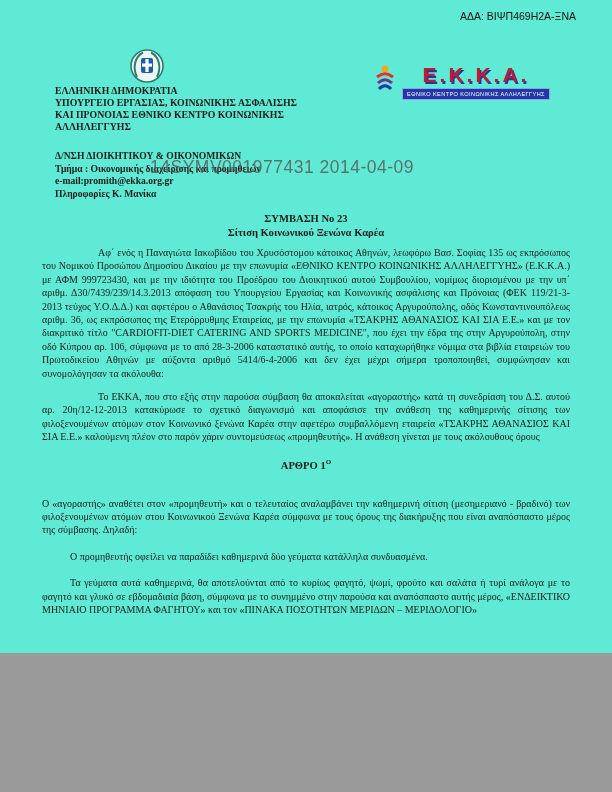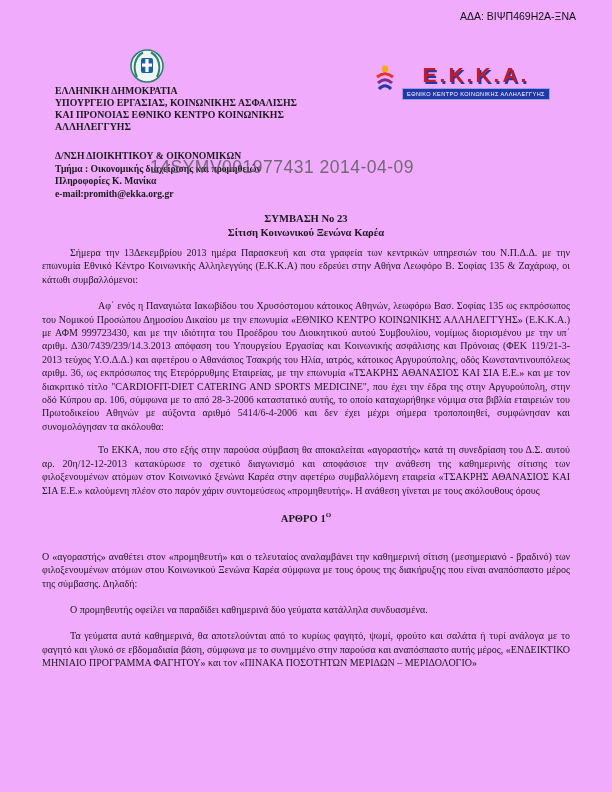--- a/index.html
+++ b/index.html
@@ -1,18 +1,18 @@
 <!DOCTYPE html>
 <html><head>
 <meta charset="utf-8">
 <style>
   html, body { margin:0; padding:0; background:#9a9a9a; }
   .page {
-    position:relative; width:612px; height:792px; margin:0 auto;
-    background:#f0abfc; overflow:hidden;
+    position:relative; width:612px; height:653px; margin:0 auto;
+    background:#5eead4; overflow:hidden;
     font-family:"Liberation Serif", serif; color:#1b1b1b;
   }
   .ada {
     position:absolute; top:10px; right:36px;
     font-family:"Liberation Sans", sans-serif; font-size:10.5px; color:#111;
   }
   .emblem { position:absolute; top:47px; left:129px; }
   .org-block {
     position:absolute; top:85px; left:55px; width:330px;
     font-weight:bold; font-size:9.8px; line-height:11.9px;
@@ -94,33 +94,32 @@
     </span>
     <span class="ekka-text-col">
       <span class="ekka-name">Ε.Κ.Κ.Α.</span>
       <span class="ekka-sub">ΕΘΝΙΚΟ ΚΕΝΤΡΟ ΚΟΙΝΩΝΙΚΗΣ ΑΛΛΗΛΕΓΓΥΗΣ</span>
     </span>
   </div>
 
   <div class="dept-block">
     <div class="underline">Δ/ΝΣΗ ΔΙΟΙΚΗΤΙΚΟΥ &amp; ΟΙΚΟΝΟΜΙΚΩΝ</div>
     <div>Τμήμα : Οικονομικής διαχείρισης και προμηθειών</div>
+    <div>e-mail:promith@ekka.org.gr</div>
     <div>Πληροφορίες Κ. Μανίκα</div>
-    <div>e-mail:promith@ekka.org.gr</div>
   </div>
 
   <div class="watermark">14SYMV001977431 2014-04-09</div>
 
   <div class="title-block">
     <div>ΣΥΜΒΑΣΗ Νο 23</div>
     <div>Σίτιση Κοινωνικού Ξενώνα Καρέα</div>
   </div>
 
   <div class="doc-body">
-    <p class="ind1">Σήμερα την 13Δεκεμβρίου 2013 ημέρα Παρασκευή και στα γραφεία των κεντρικών υπηρεσιών του Ν.Π.Δ.Δ. με την επωνυμία Εθνικό Κέντρο Κοινωνικής Αλληλεγγύης (Ε.Κ.Κ.Α) που εδρεύει στην Αθήνα Λεωφόρο Β. Σοφίας 135 &amp; Ζαχάρωφ, οι κάτωθι συμβαλλόμενοι:</p>
     <p class="ind2 gap-lg">Αφ΄ ενός η Παναγιώτα Ιακωβίδου του Χρυσόστομου κάτοικος Αθηνών, λεωφόρω Βασ. Σοφίας 135 ως εκπρόσωπος του Νομικού Προσώπου Δημοσίου Δικαίου με την επωνυμία «ΕΘΝΙΚΟ ΚΕΝΤΡΟ ΚΟΙΝΩΝΙΚΗΣ ΑΛΛΗΛΕΓΓΥΗΣ» (Ε.Κ.Κ.Α.) με ΑΦΜ 999723430, και με την ιδιότητα του Προέδρου του Διοικητικού αυτού Συμβουλίου, νομίμως διορισμένου με την υπ΄ αριθμ. Δ30/7439/239/14.3.2013 απόφαση του Υπουργείου Εργασίας και Κοινωνικής ασφάλισης και Πρόνοιας (ΦΕΚ 119/21-3-2013 τεύχος Υ.Ο.Δ.Δ.) και αφετέρου ο Αθανάσιος Τσακρής του Ηλία, ιατρός, κάτοικος Αργυρούπολης, οδός Κωνσταντινουπόλεως αριθμ. 36, ως εκπρόσωπος της Ετερόρρυθμης Εταιρείας, με την επωνυμία «ΤΣΑΚΡΗΣ ΑΘΑΝΑΣΙΟΣ ΚΑΙ ΣΙΑ Ε.Ε.» και με τον διακριτικό τίτλο "CARDIOFIT-DIET CATERING AND SPORTS MEDICINE", που έχει την έδρα της στην Αργυρούπολη, στην οδό Κύπρου αρ. 106, σύμφωνα με το από 28-3-2006 καταστατικό αυτής, το οποίο καταχωρήθηκε νόμιμα στα βιβλία εταιρειών του Πρωτοδικείου Αθηνών με αύξοντα αριθμό 5414/6-4-2006 και δεν έχει μέχρι σήμερα τροποποιηθεί, συμφώνησαν και συνομολόγησαν τα ακόλουθα:</p>
     <p class="ind2">Το ΕΚΚΑ, που στο εξής στην παρούσα σύμβαση θα αποκαλείται «αγοραστής» κατά τη συνεδρίαση του Δ.Σ. αυτού αρ. 20η/12-12-2013 κατακύρωσε το σχετικό διαγωνισμό και αποφάσισε την ανάθεση της καθημερινής σίτισης των φιλοξενουμένων ατόμων στον Κοινωνικό ξενώνα Καρέα στην αφετέρω συμβαλλόμενη εταιρεία «ΤΣΑΚΡΗΣ ΑΘΑΝΑΣΙΟΣ ΚΑΙ ΣΙΑ Ε.Ε.» καλούμενη πλέον στο παρόν χάριν συντομεύσεως «προμηθευτής». Η ανάθεση γίνεται με τους ακόλουθους όρους</p>
 
     <div class="article-head">
       <span class="underline"><span>ΑΡΘΡΟ 1</span><sup>Ο</sup></span>
     </div>
 
 
     <p>Ο «αγοραστής» αναθέτει στον «προμηθευτή» και ο τελευταίος αναλαμβάνει την καθημερινή σίτιση (μεσημεριανό - βραδινό) των φιλοξενουμένων ατόμων στου Κοινωνικού Ξενώνα Καρέα σύμφωνα με τους όρους της διακήρυξης που είναι αναπόσπαστο μέρος της σύμβασης. Δηλαδή:</p>
     <p class="ind1">Ο προμηθευτής οφείλει να παραδίδει καθημερινά δύο γεύματα κατάλληλα συνδυασμένα.</p>

